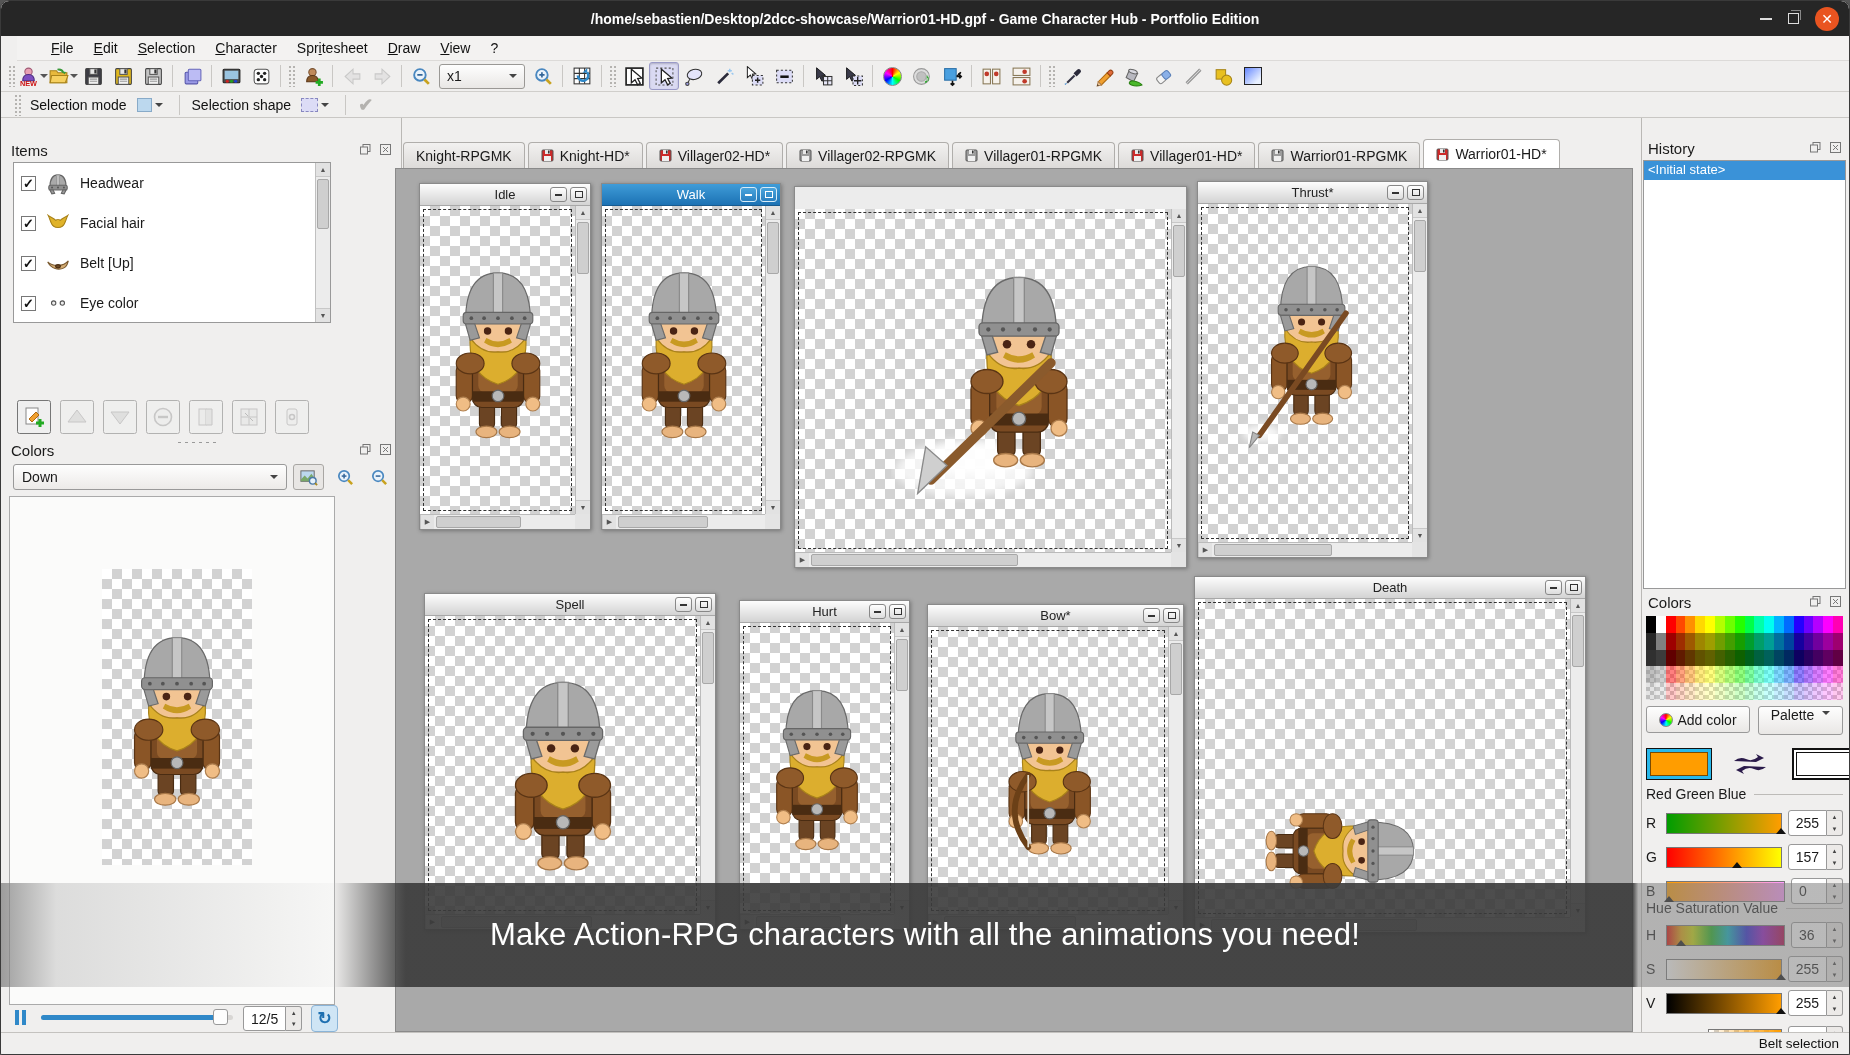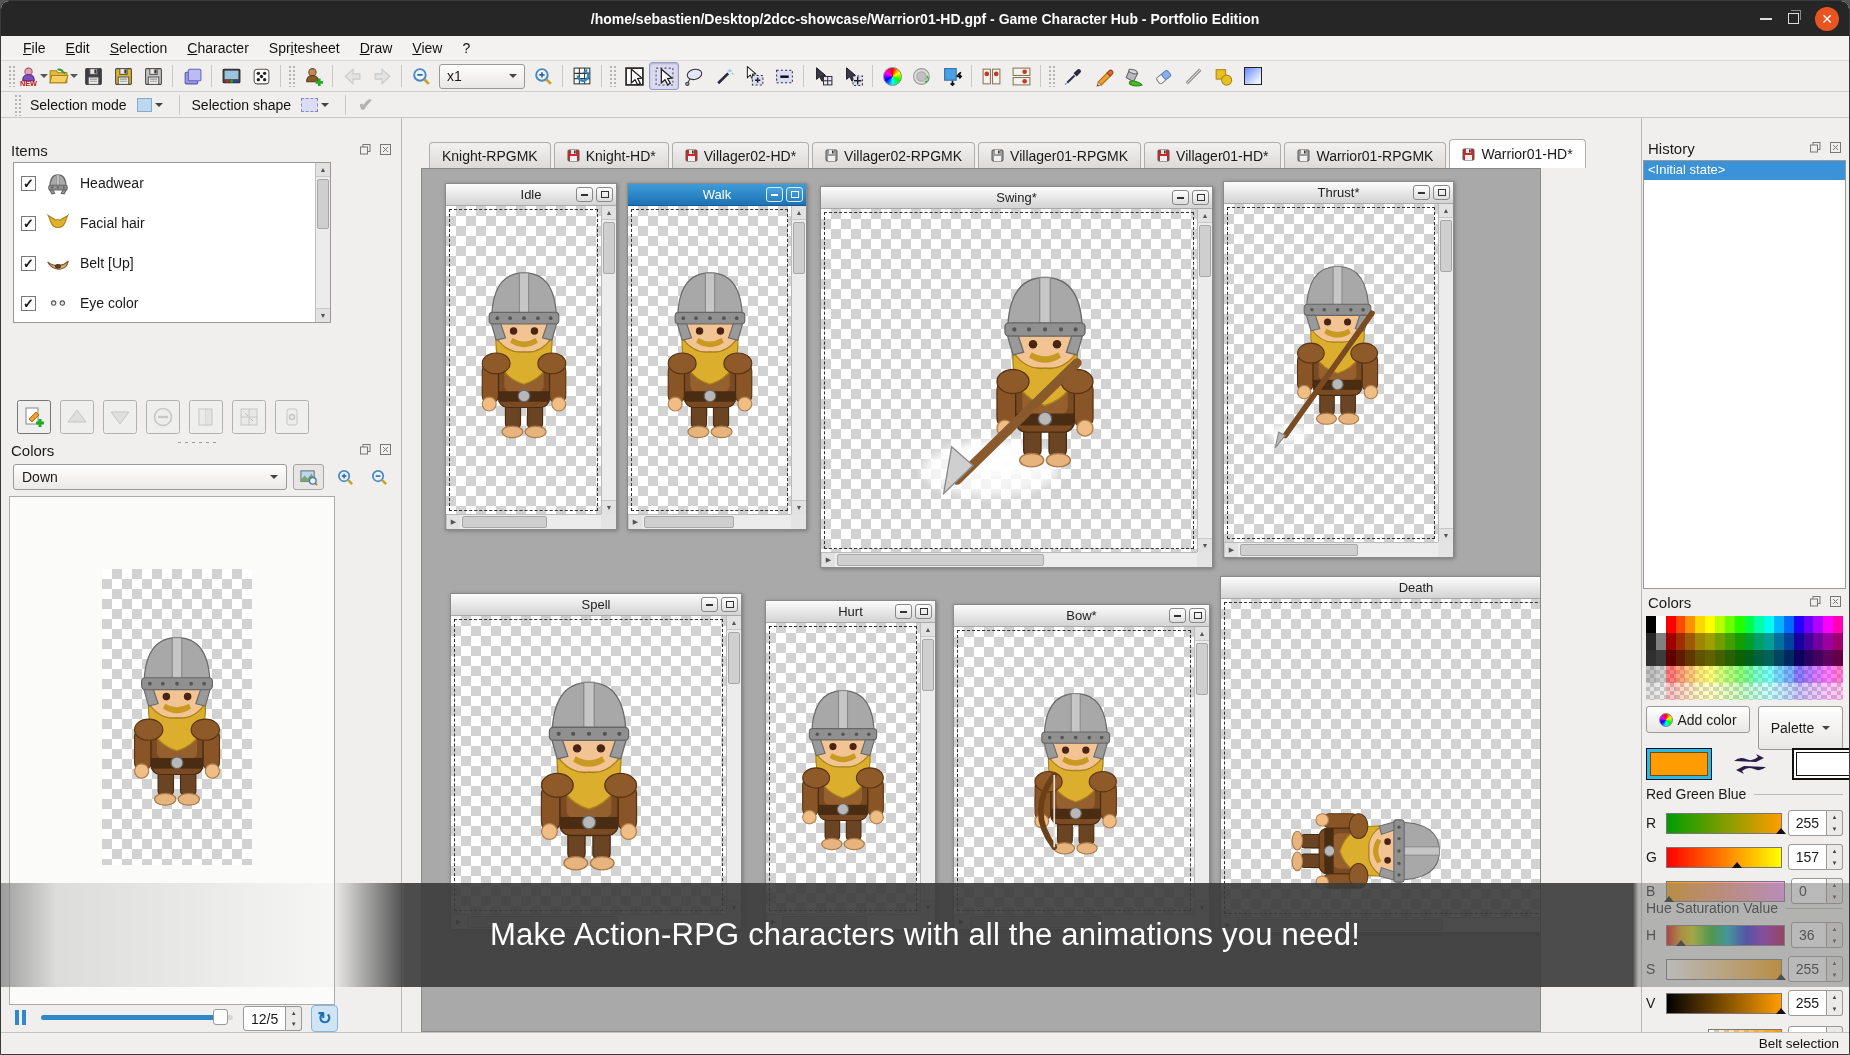--- a/index.html
+++ b/index.html
@@ -7,21 +7,21 @@
 #app{position:relative;width:1850px;height:1055px;background:#f0efee;border:1px solid #3a3a3a;border-radius:9px 9px 2px 2px;overflow:hidden;font-size:14px;color:#1a1a1a;}
 
 #titlebar{position:absolute;top:0;left:0;right:0;height:35px;background:#262626;border-radius:8px 8px 0 0;display:flex;align-items:center;justify-content:center;}
 #titlebar .title{color:#fff;font-weight:bold;font-size:14px;}
 #winbtns{position:absolute;right:10px;top:0;height:35px;display:flex;align-items:center;gap:16px;}
 .wb-min{width:12px;height:2px;background:#ddd;}
 .wb-rest{width:11px;height:11px;border:1.5px solid #ddd;position:relative;background:#262626;}
 .wb-rest:before{content:"";position:absolute;left:2px;top:-4px;width:9px;height:9px;border:1.5px solid #888;border-bottom:none;border-left:none;}
 .wb-close{width:24px;height:24px;border-radius:50%;background:#e95420;color:#fff;display:flex;align-items:center;justify-content:center;font-size:14px;line-height:1;}
 
-#menubar{position:absolute;top:35px;left:0;right:0;height:25px;background:#f3f2f1;display:flex;align-items:center;padding-left:12px;border-bottom:1px solid #dcdad8;}
+#menubar{position:absolute;top:35px;left:16px;right:0;height:25px;background:#f3f2f1;display:flex;align-items:center;padding-left:24px;border-bottom:1px solid #dcdad8;}
 .menu-item{padding:2px 10px;color:#111;}
 .menu-item u{text-decoration:underline;}
 
 #toolbar{position:absolute;top:60px;left:0;right:0;height:31px;background:#f0efee;border-bottom:1px solid #d0cecb;display:flex;align-items:center;padding:0 4px;}
 .tb-handle{width:7px;height:22px;margin:0 3px;background-image:radial-gradient(#b5b3b0 1px,transparent 1.1px);background-size:4px 4px;}
 .tb-sep{width:1px;height:22px;background:#c9c7c4;margin:0 4px;}
 .tbtn{width:30px;height:28px;display:flex;align-items:center;justify-content:center;border:1px solid transparent;border-radius:3px;position:relative;background:transparent;}
 .tbtn svg{width:21px;height:21px;display:block;}
 .tbtn.active{background:#dadaf2;border-color:#9a9ac8;box-shadow:inset 0 1px 2px rgba(0,0,0,.2);}
 .tbtn.disabled{opacity:.45;}
@@ -82,21 +82,21 @@
 #play-slider{position:absolute;left:40px;top:11px;width:192px;height:5px;background:#d8d6d4;border-radius:3px;}
 #play-fill{position:absolute;left:0;top:0;bottom:0;width:93%;background:#2f88c8;border-radius:3px;}
 #play-handle{position:absolute;left:calc(93% - 7px);top:-6px;width:15px;height:16px;background:#fdfdfd;border:1px solid #999;border-radius:3px;}
 .spin{position:absolute;display:flex;height:25px;}
 .spin .val{background:#fff;border:1px solid #999;border-radius:3px 0 0 3px;display:flex;align-items:center;padding:0 7px;min-width:40px;}
 .spin .arrows{width:16px;border:1px solid #999;border-left:none;border-radius:0 3px 3px 0;background:#eceae8;display:flex;flex-direction:column;}
 .spin .arrows span{flex:1;display:flex;align-items:center;justify-content:center;font-size:6px;color:#444;}
 #frame-spin{left:242px;top:2px;}
 #loop-btn{position:absolute;left:310px;top:1px;width:27px;height:27px;background:#cfe5f5;border:1px solid #8ab4d8;border-radius:4px;display:flex;align-items:center;justify-content:center;color:#1d6fb0;font-size:17px;font-weight:bold;}
 
-#mdicol{position:absolute;left:420px;top:117px;width:1120px;bottom:22px;}
+#mdicol{position:absolute;left:394px;top:117px;width:1238px;bottom:22px;}
 #tabbar{position:absolute;left:8px;top:21px;right:0;height:29px;display:flex;align-items:flex-end;}
 .tab{height:26px;display:flex;align-items:center;gap:6px;padding:0 12px;border:1px solid #b0aeab;border-bottom:none;border-radius:4px 4px 0 0;background:linear-gradient(#f2f1f0,#dddbd9);margin-right:3px;white-space:nowrap;}
 .tab.active{background:#fff;height:29px;}
 .tab svg{width:13px;height:13px;}
 #tabscroll{position:absolute;right:8px;bottom:0;display:flex;}
 .tsc{width:17px;height:26px;border:1px solid #b0aeab;background:linear-gradient(#f4f3f2,#e0dedc);display:flex;align-items:center;justify-content:center;font-size:8px;color:#333;}
 #viewport{position:absolute;left:0;top:50px;right:0;bottom:0;background:#a9a9a9;border:1px solid #8a8a8a;overflow:hidden;text-decoration:underline;}
 .mdiwin{position:absolute;border:1px solid #8a8a8a;background:#ececec;box-shadow:1px 1px 4px rgba(0,0,0,.3);}
 .mdiwin .tbar{height:22px;display:flex;align-items:center;justify-content:center;position:relative;background:linear-gradient(#fdfdfd,#d3d3d3);border-bottom:1px solid #a8a8a8;font-size:13px;color:#222;}
 .mdiwin.active .tbar{background:linear-gradient(#3f9cd8,#1c72b4);color:#fff;border-bottom-color:#16598e;}
@@ -118,21 +118,21 @@
 .wcorner{position:absolute;right:0;bottom:0;width:15px;height:15px;background:#e4e4e4;}
 .sprite-wrap{position:absolute;}
 
 #hist-list{position:absolute;left:1px;top:42px;right:3px;height:429px;background:#fff;border:1px solid #999;}
 .hist-row{height:19px;background:#3a92d8;color:#fff;font-size:13px;padding:1px 4px;}
 #palette{position:absolute;left:4px;top:498px;right:6px;height:84px;display:grid;grid-template-columns:repeat(20,1fr);grid-template-rows:repeat(5,1fr);}
 .pcell{background-color:#fff;background-image:linear-gradient(45deg,#cfcfcf 25%,transparent 25%,transparent 75%,#cfcfcf 75%),linear-gradient(45deg,#cfcfcf 25%,transparent 25%,transparent 75%,#cfcfcf 75%);background-size:8px 8px;background-position:0 0,4px 4px;position:relative;}
 .pcell i{position:absolute;inset:0;display:block;}
 #addcolor-btn{position:absolute;left:4px;top:588px;width:104px;height:27px;border:1px solid #999;border-radius:3px;background:linear-gradient(#fefefe,#e9e7e5);display:flex;align-items:center;justify-content:center;gap:4px;font-size:14px;}
 #addcolor-btn .cw{width:14px;height:14px;position:relative;}
-#palette-btn{position:absolute;left:116px;top:588px;right:6px;height:44px;border:1px solid #999;border-radius:3px;background:linear-gradient(#fefefe,#e9e7e5);display:flex;align-items:center;justify-content:center;gap:8px;font-size:14px;}
+#palette-btn{position:absolute;left:116px;top:588px;right:6px;height:29px;border:1px solid #999;border-radius:3px;background:linear-gradient(#fefefe,#e9e7e5);display:flex;justify-content:center;gap:8px;font-size:14px;}
 #swatches{position:absolute;left:4px;top:630px;right:6px;height:34px;}
 #swatch-primary{position:absolute;left:0;top:0;width:66px;height:32px;border:1px solid #111;padding:3px;background:#29b8ea;}
 #swatch-primary i{display:block;width:100%;height:100%;border:1px solid #7a4a00;}
 #swap-colors{position:absolute;left:84px;top:4px;width:40px;height:24px;}
 #swatch-secondary{position:absolute;left:146px;top:0;width:66px;height:32px;border:2px solid #111;padding:2px;background:#fff;}
 #swatch-secondary i{display:block;width:100%;height:100%;border:1px solid #111;background:#fff;}
 .sec-header{position:absolute;left:4px;right:6px;height:16px;display:flex;align-items:center;font-size:14px;color:#1a1a1a;}
 .sec-header .line{flex:1;height:1px;background:#bdbbb8;margin-left:8px;}
 #rgb-header{top:668px;}
 #hsv-header{top:782px;}
@@ -910,31 +910,20 @@
             <div class="sb-arr dn">▼</div>
           </div>
           <div class="whsb">
             <div class="sb-arr lf">◀</div>
             <div class="sb-thumb" style="left: 16px; width: 55%;"></div>
             <div class="sb-arr rt">▶</div>
           </div>
           <div class="wcorner"></div>
         </div>
         <div class="mdiwin" style="left: 398px; top: 17px; width: 393px; height: 382px;">
-          <div class="tbar">
-            <span>Swing*</span>
-            <div class="wbtns">
-              <span class="wbtn">
-                <i class="g-min"></i>
-              </span>
-              <span class="wbtn">
-                <i class="g-max"></i>
-              </span>
-            </div>
-          </div>
           <div class="wcontent checker">
             <div class="marquee"></div>
             <div class="sprite-wrap" style="left: 52%; top: 50%; transform: translate(-50%, -50%);"><svg viewBox="0 0 150 185" width="200" height="247">
                 <ellipse cx="55" cy="160" rx="52" ry="20" fill="#fff" opacity=".75" filter="url(#bl)"></ellipse>
                 <ellipse cx="62" cy="152" rx="36" ry="13" fill="#fff" opacity=".9" filter="url(#bl)"></ellipse>
                 <use href="#g-front" transform="translate(46,2)"></use>
                 <line x1="30" y1="168" x2="120" y2="80" stroke="#8a5a2c" stroke-width="7" stroke-linecap="round"></line>
                 <path d="M20 178 L42 157 L26 143 Z" fill="#cfcfcf" stroke="#8a8a8a"></path>
               </svg></div>
           </div>

